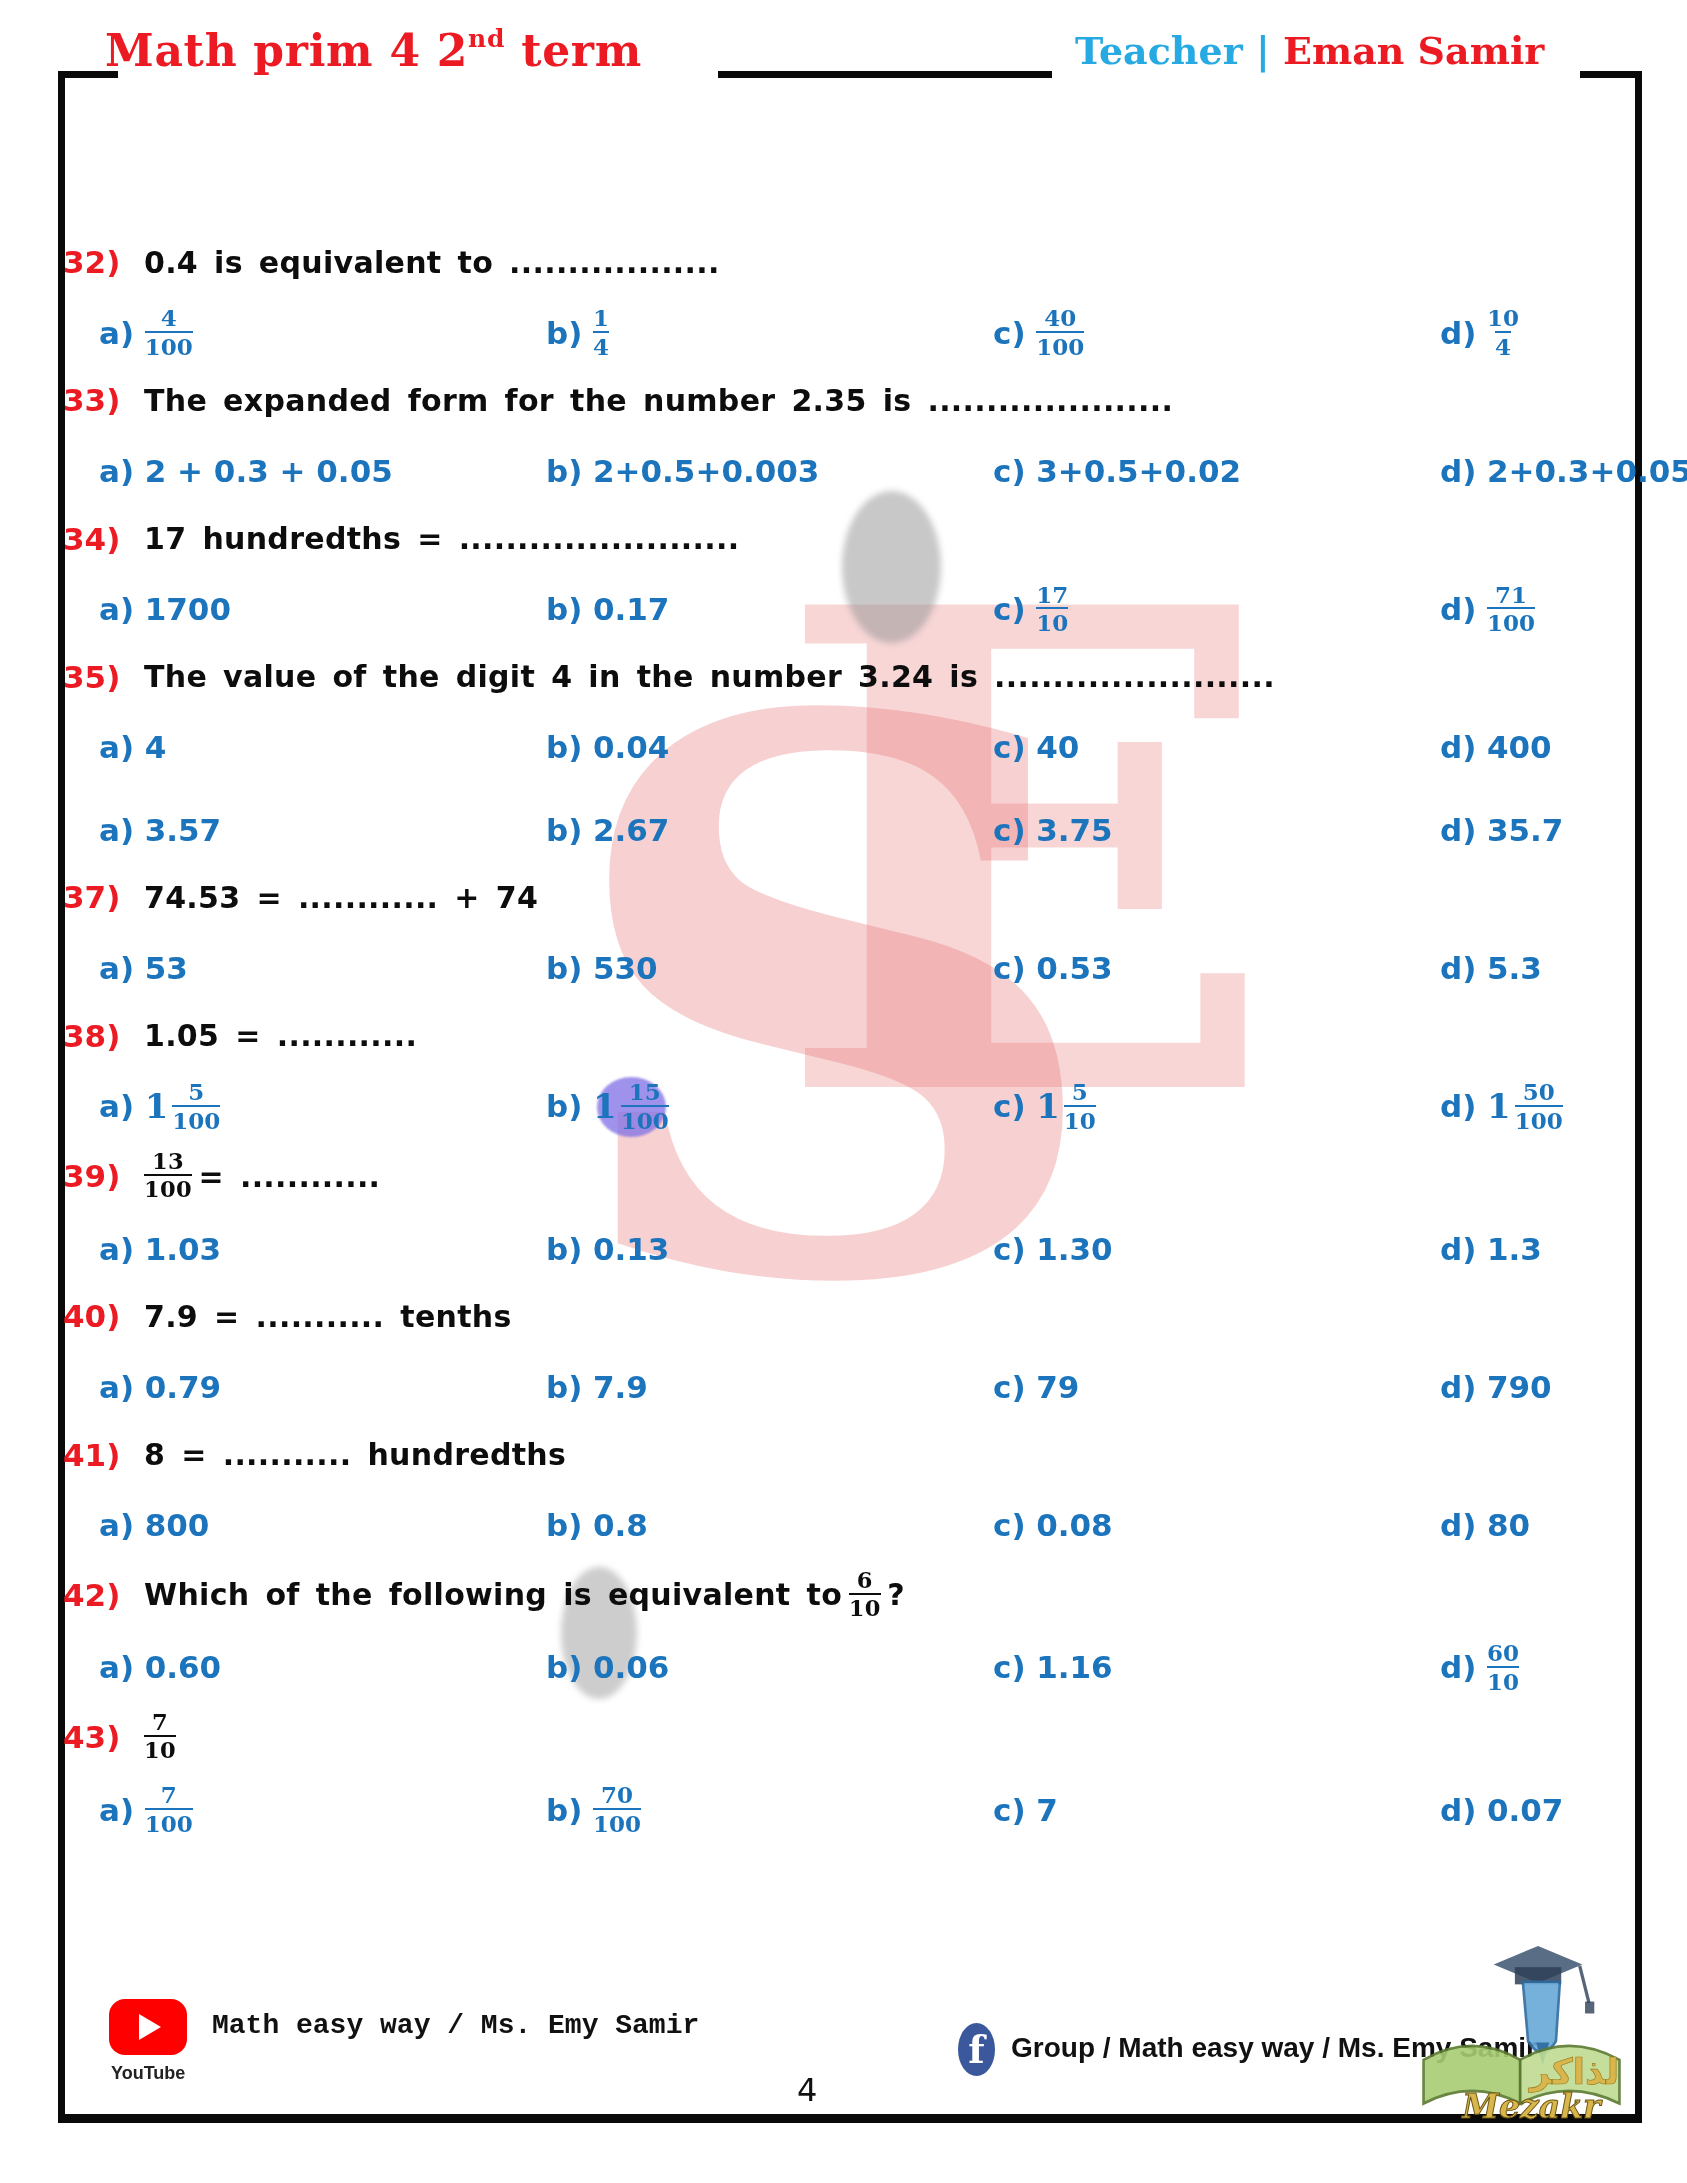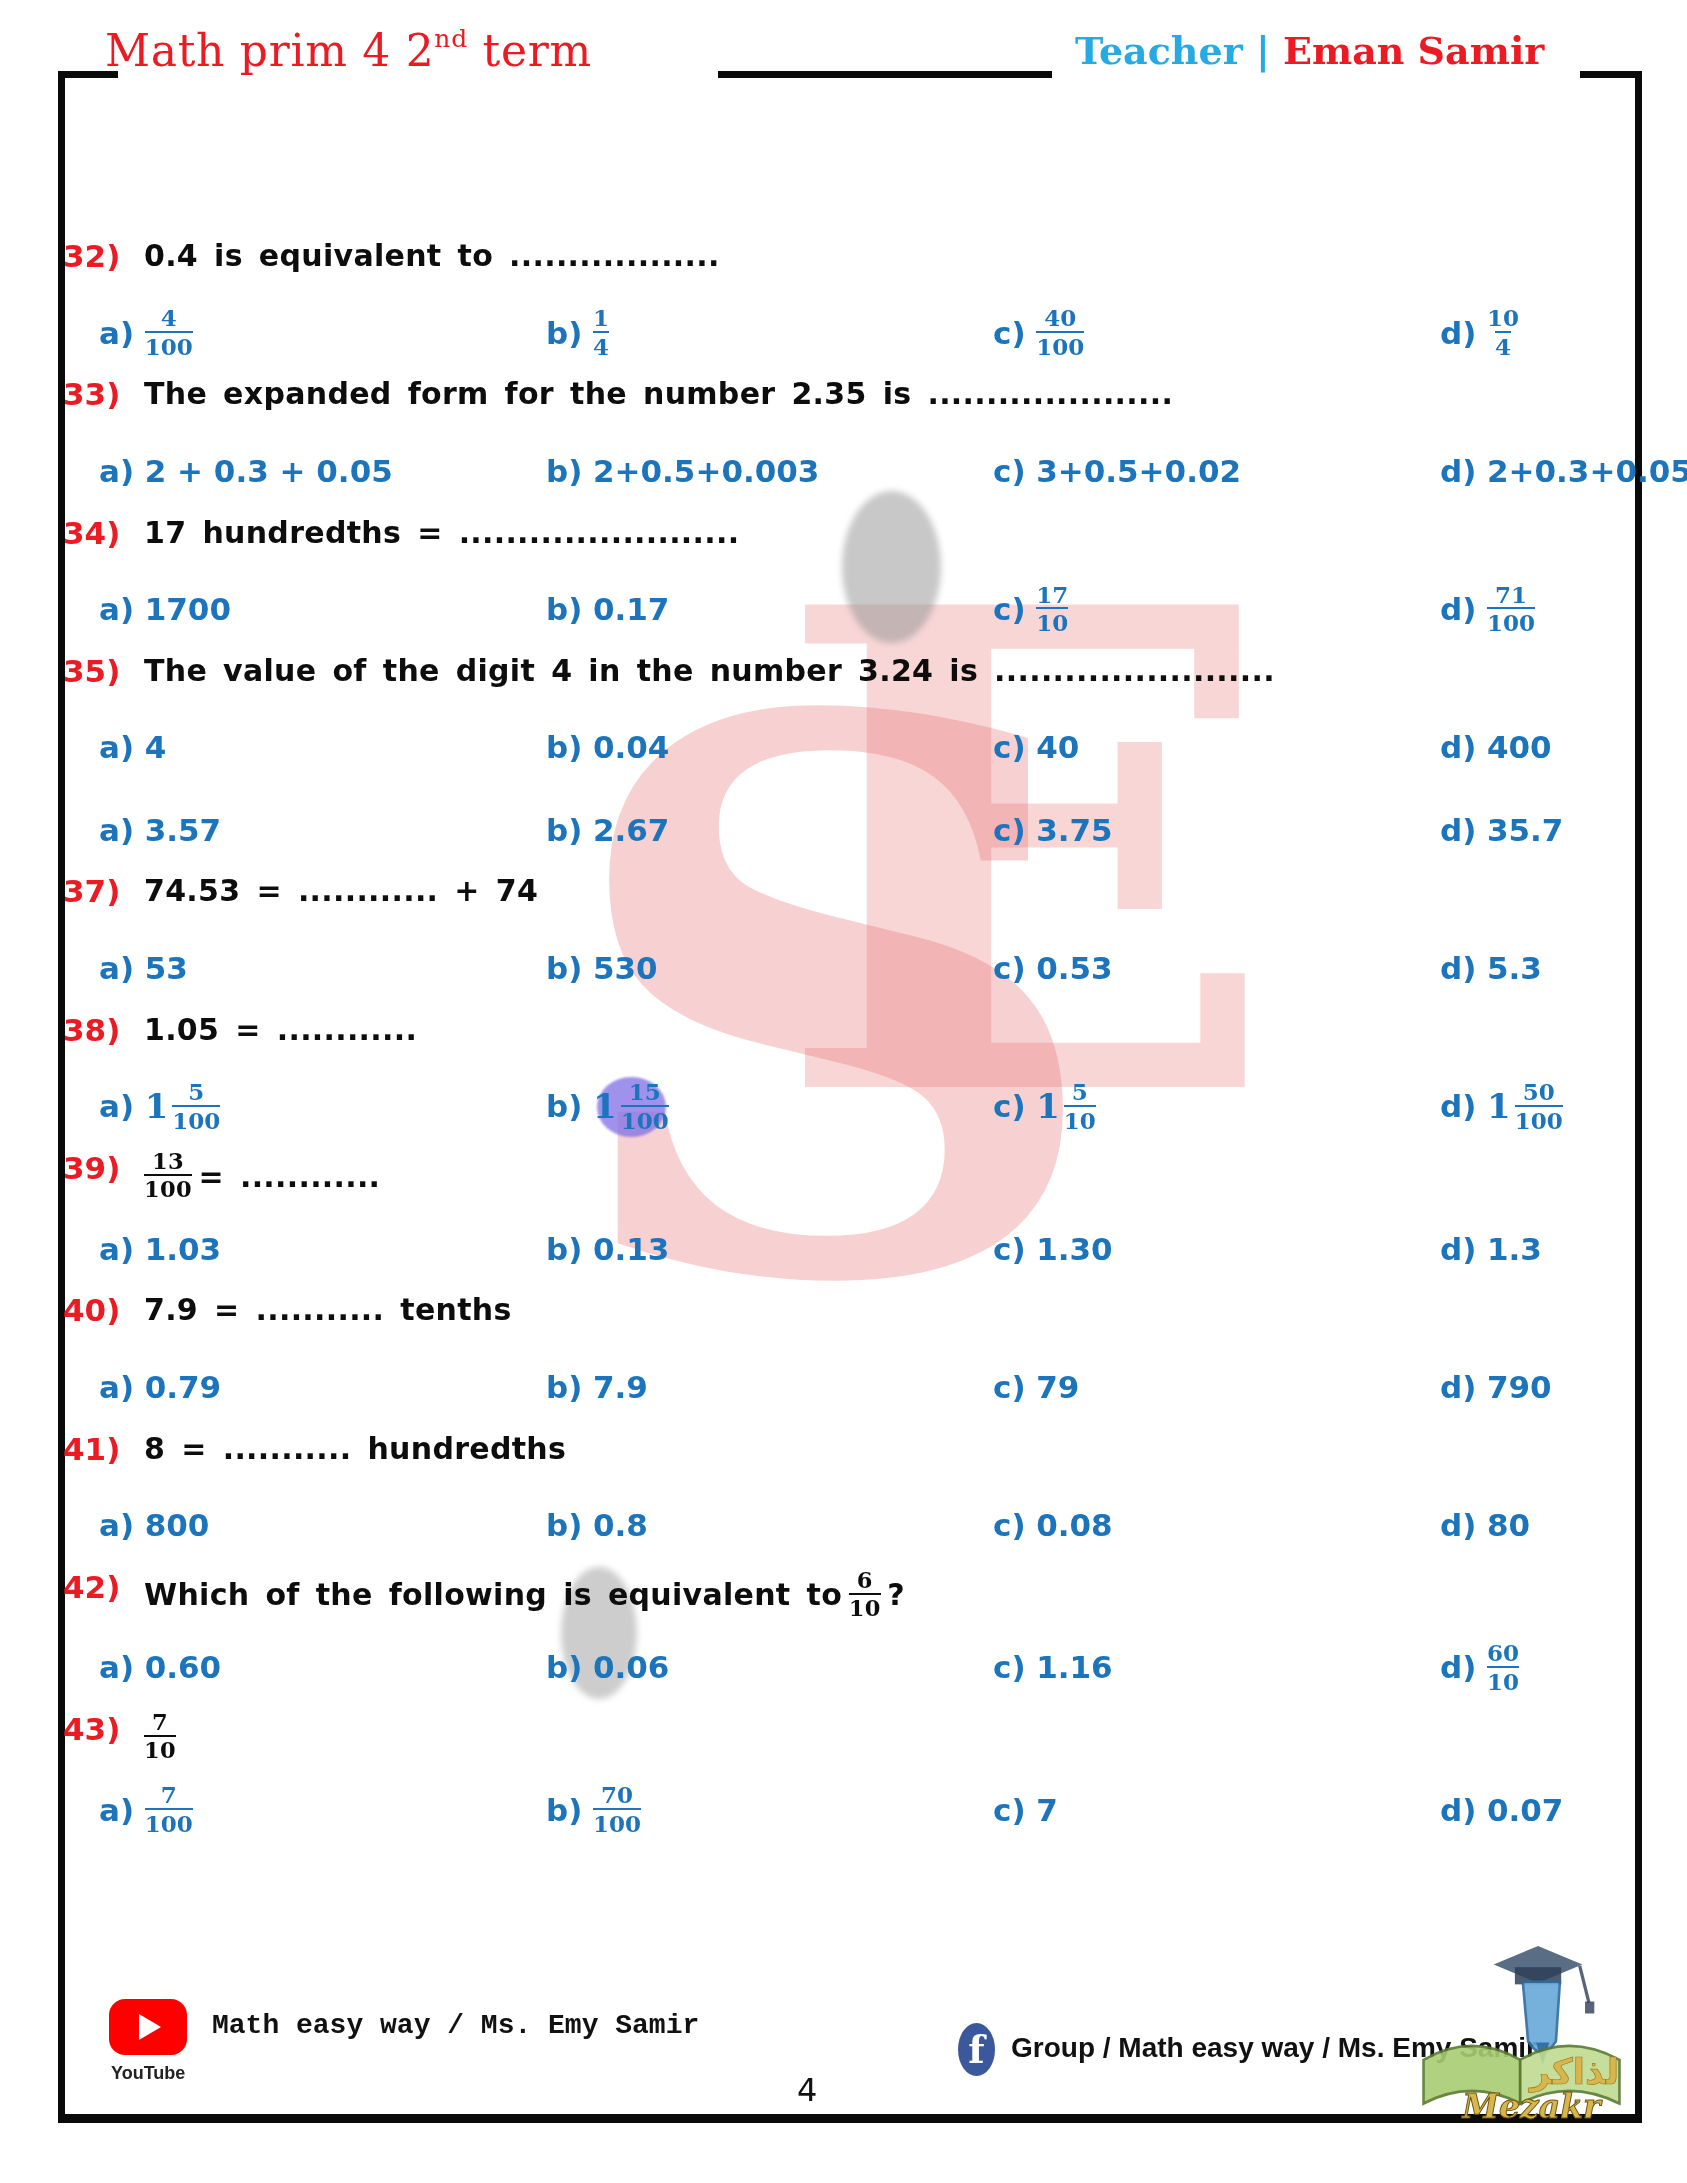--- a/index.html
+++ b/index.html
@@ -8,40 +8,40 @@
   
   .bar{position:absolute;background:#0a0a0a;}
   .b-left{left:58px;top:71px;width:6.6px;height:2051px;}
   .b-right{left:1635px;top:71px;width:6.6px;height:2051px;}
   .b-bottom{left:58px;top:2114px;width:1584px;height:8.6px;}
   .tseg1{left:58px;top:71px;width:60px;height:6.6px;}
   .tseg2{left:718px;top:71px;width:334px;height:6.6px;}
   .tseg3{left:1580px;top:71px;width:62px;height:6.6px;}
   
   .title{position:absolute;left:105px;top:24px;font-family:"DejaVu Serif",serif;
-         font-weight:400;font-size:44px;color:#ec1b23;letter-spacing:0.7px;white-space:nowrap;}
+         font-weight:700;font-size:44px;color:#ec1b23;letter-spacing:0.7px;white-space:nowrap;}
   .title sup{font-size:25px;vertical-align:18.5px;}
   .teacher{position:absolute;left:1075px;top:28px;font-family:"DejaVu Serif",serif;
            font-weight:700;font-size:38px;white-space:nowrap;}
   .teacher .t-prefix{color:#27aae1;}
   .teacher .t-name{color:#ec1b23;}
   
   .wm{position:absolute;z-index:0;pointer-events:none;}
   .wm-letter{font-family:"DejaVu Serif",serif;font-weight:700;line-height:1;}
   .wm-s{left:559px;top:622px;font-size:761px;color:rgba(228,104,104,0.30);}
   .wm-e{left:774px;top:523px;font-size:662px;color:rgba(228,104,104,0.27);}
   .wm-gray1{left:842px;top:491px;width:99px;height:152px;border-radius:50%;
             background:rgba(145,145,145,0.50);filter:blur(3.3px);}
   .wm-purple{left:597px;top:1077px;width:69px;height:60px;border-radius:50%;
              background:rgba(126,110,230,0.75);filter:blur(1.3px);}
   .wm-gray2{left:561px;top:1567px;width:76px;height:132px;border-radius:50%;
             background:rgba(150,150,150,0.48);filter:blur(3.3px);}
   
   .questions{position:absolute;left:63px;top:238px;width:1575px;z-index:1;}
-  .q-prompt{display:flex;align-items:flex-start;min-height:48px;margin-bottom:8px;}
+  .q-prompt{display:flex;align-items:center;min-height:48px;margin-bottom:8px;}
   .q-num{flex:0 0 81px;color:#ec1b23;font-weight:700;font-size:31px;}
   .q-text{display:inline-flex;align-items:center;gap:6.6px;font-weight:700;font-size:30px;
           color:#0d0d0d;letter-spacing:0.3px;word-spacing:5.3px;white-space:nowrap;}
   .q-opts{display:grid;grid-template-columns:447px 447px 447px 1fr;align-items:center;
           padding-left:36px;min-height:77px;margin-bottom:5.3px;}
   .opt{display:inline-flex;align-items:center;gap:10.6px;color:#1b74bc;font-weight:700;
        font-size:31px;white-space:nowrap;}
   
   .frac{display:inline-flex;flex-direction:column;align-items:center;vertical-align:middle;
         font-family:"DejaVu Serif",serif;font-weight:700;font-size:23px;line-height:1.05;}

